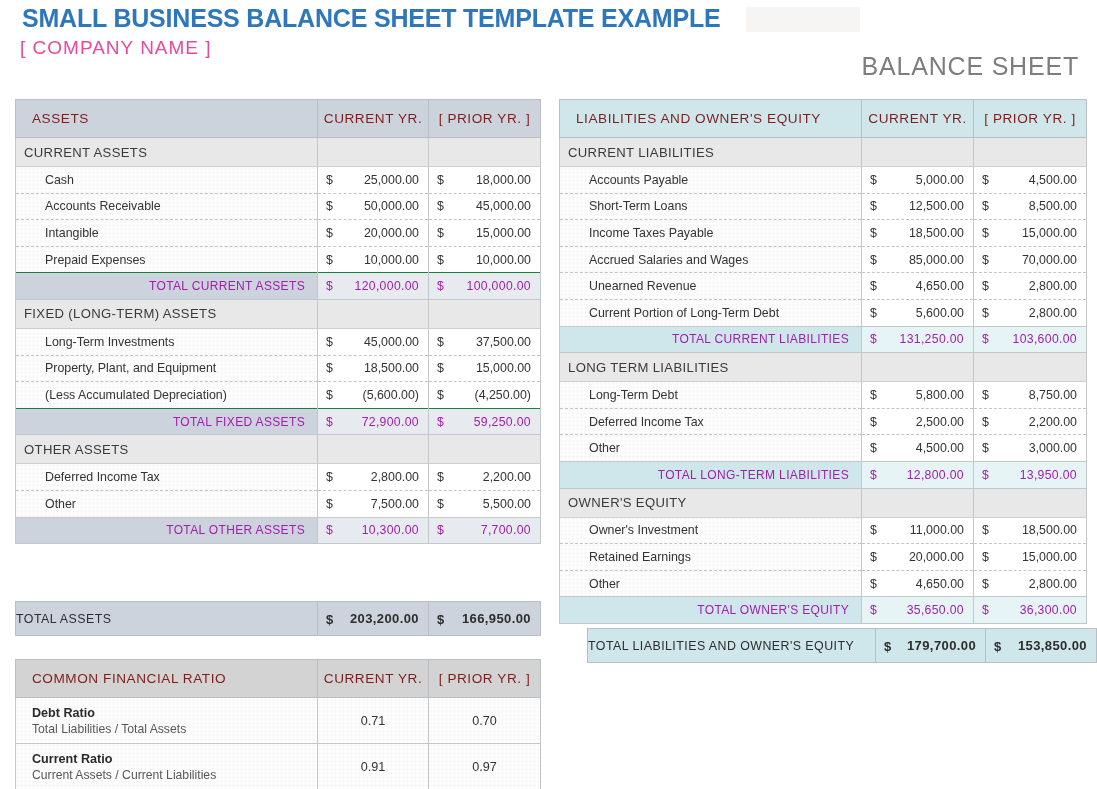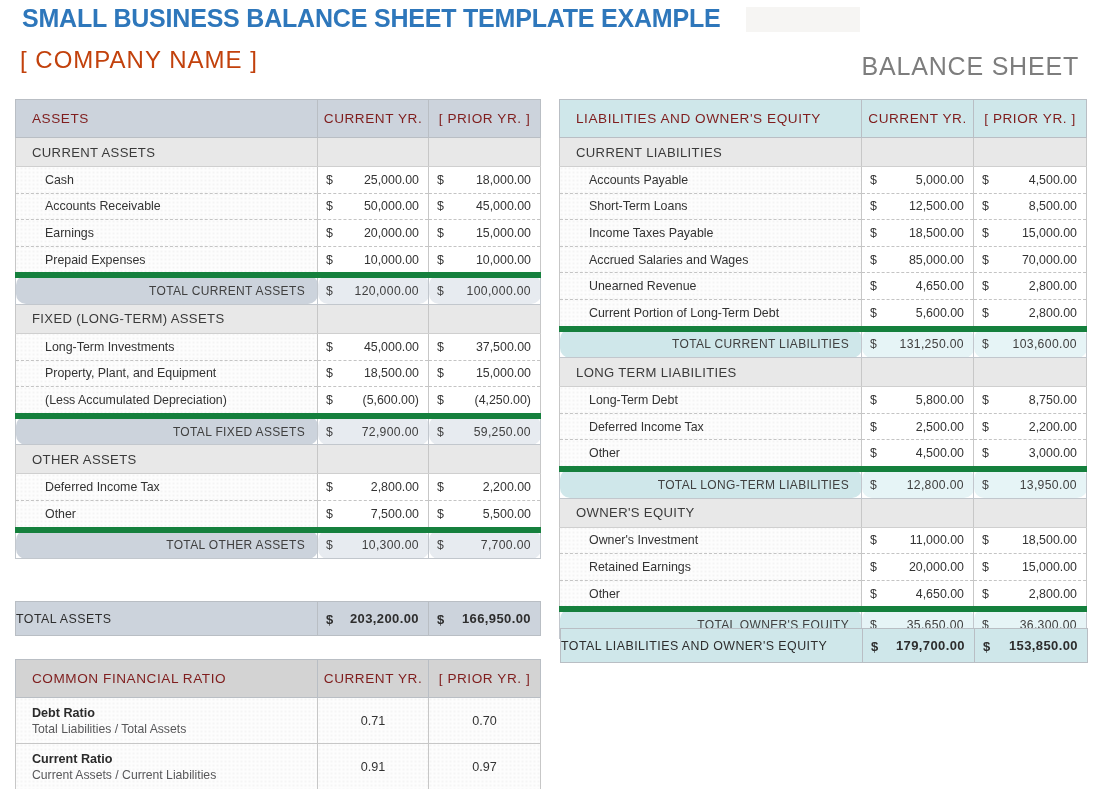--- a/index.html
+++ b/index.html
@@ -35,25 +35,25 @@
   .title-highlight {
     position: absolute;
     left: 746px; top: 7px;
     width: 114px; height: 25px;
     background: #f6f5f3;
   }
 
   
   .company-name {
     position: absolute;
-    left: 20px; top: 46px;
-    font-size: 24px;
+    left: 20px; top: 37px;
+    font-size: 19px;
     font-weight: normal;
     letter-spacing: 1.0px;
-    color: #c2410c;
+    color: #ec4899;
     white-space: nowrap;
   }
   .sheet-label {
     position: absolute;
     right: 18px; top: 52px;
     font-size: 25px;
     letter-spacing: 0.8px;
     color: #7d7d7d;
     white-space: nowrap;
     text-align: center;
@@ -102,21 +102,21 @@
   .sect td {
     height: 28px;
     font-size: 13.1px;
     letter-spacing: 0.35px;
     color: #3a3a3a;
     background: #e8e8e8;
     border-bottom: 1px solid #cfcfcf;
     border-left: 1px solid #c7c7c7;
   }
   .sect td:last-child { border-right: 1px solid #c7c7c7; }
-  .sect .pad-l { padding-left: 16px; margin-left: 19px; }
+  .sect .pad-l { padding-left: 8px; margin-left: 19px; }
 
   .item td {
     height: 25.6px;
     font-size: 12.4px;
     color: #333333;
     background:
       radial-gradient(circle at 1px 1px, rgba(0,0,0,0.055) 0.6px, transparent 0.9px)
       0 0 / 4px 4px,
       #fdfdfd;
     border-left: 1px solid #c7c7c7;
@@ -127,25 +127,24 @@
   }
   .item td:last-child { border-right: 1px solid #c7c7c7; }
   .item td.dash-top { border-top: 1px dashed #c4c4c4; }
   .item .pad-l2 { padding-left: 29px; margin-top: 14px; }
   .item.last td { border-bottom: 1px solid #c7c7c7; }
 
   .total td {
     height: 25.6px;
     font-size: 12.0px;
     letter-spacing: 0.35px;
-    color: #404040;
-    border-top: 6px solid #15803d;
+    color: #a21caf;
+    border-top: 1px solid #15803d;
     border-bottom: 1px solid #c2c7cd;
     border-left: 1px solid #c2c7cd;
-    border-radius: 10px;
   }
   .total td:last-child { border-right: 1px solid #c2c7cd; }
   .total.gray td.lbl  { background: #ccd3dc; }
   .total.gray td.money{ background: #e7ebf0; }
   .total.teal td.lbl  { background: #cfe7ea; }
   .total.teal td.money{ background: #e6f4f6; }
   .total .lbl { text-align: right; padding-right: 12px; }
 
   
   .grand td {
@@ -257,21 +256,21 @@
         <td class="money dash-top">
           <span class="sym">$</span>
           <span class="amt">50,000.00</span>
         </td>
         <td class="money dash-top">
           <span class="sym">$</span>
           <span class="amt">45,000.00</span>
         </td>
       </tr>
       <tr class="item">
-        <td class="pad-l2 dash-top">Earnings</td>
+        <td class="pad-l2 dash-top">Intangible</td>
         <td class="money dash-top">
           <span class="sym">$</span>
           <span class="amt">20,000.00</span>
         </td>
         <td class="money dash-top">
           <span class="sym">$</span>
           <span class="amt">15,000.00</span>
         </td>
       </tr>
       <tr class="item">
@@ -595,21 +594,21 @@
         <span class="amt">203,200.00</span>
       </td>
       <td class="money">
         <span class="sym">$</span>
         <span class="amt">166,950.00</span>
       </td>
     </tr>
   </tbody>
 </table>
 
-<table class="tbl grand teal" id="total-liab-table" style="left:560px; top:628px;">
+<table class="tbl grand teal" id="total-liab-table" style="left:587px; top:628px;">
   <colgroup>
       <col class="rcol-label">
       <col class="rcol-cur">
       <col class="rcol-pri">
     </colgroup>
   <tbody>
     <tr>
       <td class="lbl">TOTAL LIABILITIES AND OWNER'S EQUITY</td>
       <td class="money">
         <span class="sym">$</span>

